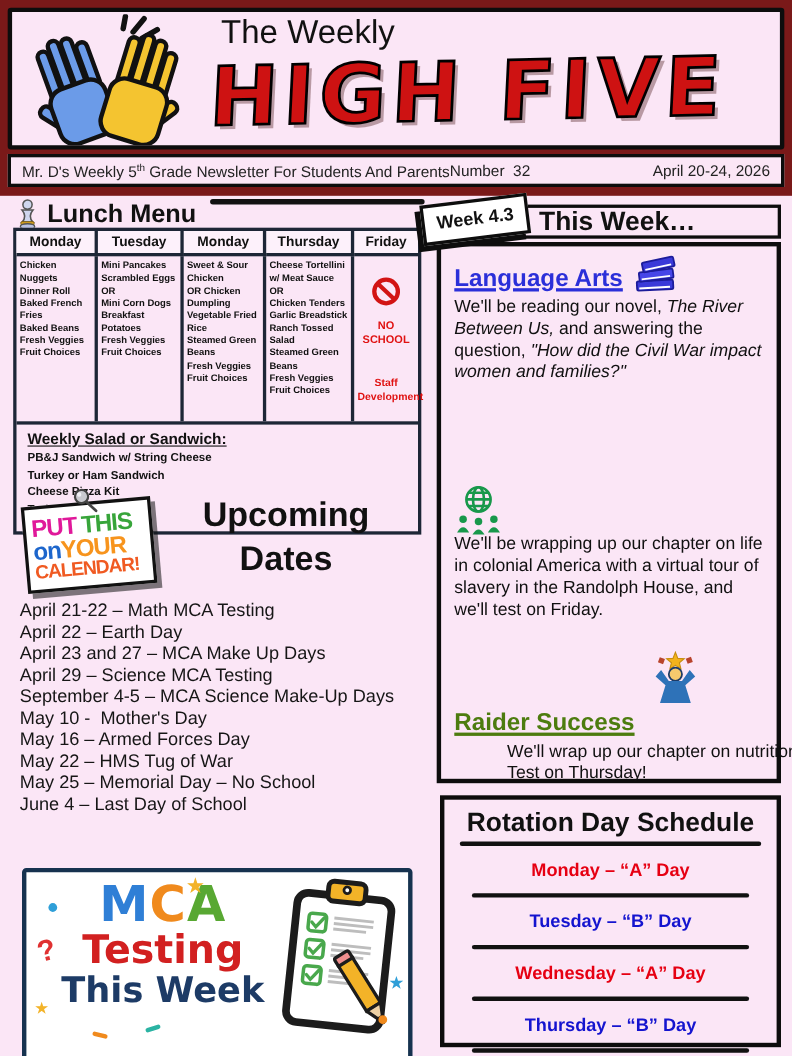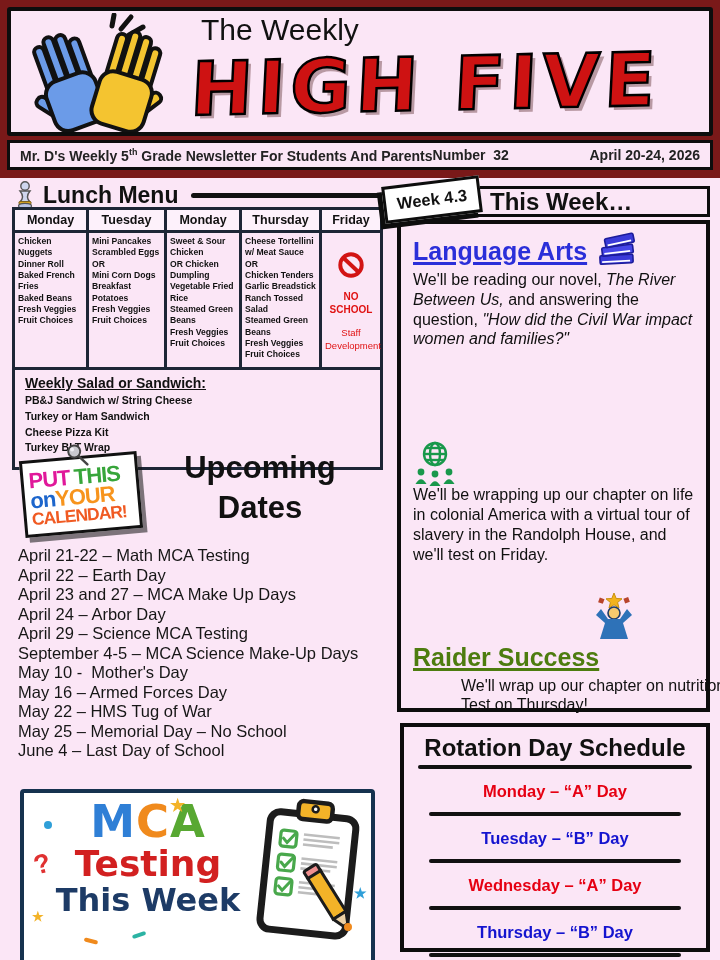--- a/index.html
+++ b/index.html
@@ -12,41 +12,41 @@
   .hdr-box{position:relative;height:129px;background:#fbe6f6;border:4px solid #0d0d0d;
            border-radius:3px;box-sizing:border-box;overflow:hidden;}
   .kicker{position:absolute;left:190px;top:2px;font-size:30px;color:#111;}
   .big-title{position:absolute;left:180px;top:30px;font-size:74px;font-weight:800;
              font-family:"DejaVu Sans",sans-serif;color:#ce1212;letter-spacing:5px;
              -webkit-text-stroke:2.5px #000;transform:skewX(-4deg) rotate(-1.2deg);
              text-shadow:4px 4px 0 rgba(60,10,10,.35);white-space:pre;}
   .hands{position:absolute;left:14px;top:2px;}
   .info-bar{margin-top:4px;height:30px;background:#fbe6f6;border:3px solid #0d0d0d;
             box-sizing:border-box;display:flex;align-items:center;font-size:14px;color:#222;
-            padding:0 10px;font-weight:bold;}
+            padding:0 10px;}
   .info-left{flex:1;white-space:pre;}
   .info-left sup{font-size:9px;}
   .info-num{width:190px;white-space:pre;}
   .info-date{width:140px;text-align:right;white-space:pre;}
 
   
-  .lunch-head{position:absolute;left:14px;top:181px;width:372px;display:flex;align-items:center;gap:7px;}
+  .lunch-head{position:absolute;left:14px;top:181px;width:372px;display:flex;gap:7px;}
   .lunch-title{font-size:23px;font-weight:bold;}
   .lunch-line{flex:1;height:5px;background:#111;border-radius:3px;margin-left:6px;}
   .lunch-wrap{position:absolute;left:12px;top:207px;width:371px;background:#fbe6f6;
               border:3px solid #1d2636;box-sizing:border-box;}
   .lunch-wrap table{border-collapse:collapse;width:100%;table-layout:fixed;}
   .lunch-wrap th{border-right:3px solid #1d2636;border-bottom:3px solid #1d2636;
                  font-size:12.5px;padding:3px 0;background:#fdf1fb;}
   .lunch-wrap th:last-child,.lunch-wrap td:last-child{border-right:none;}
   .lunch-wrap td{border-right:3px solid #1d2636;vertical-align:top;font-size:8.6px;font-weight:bold;
                  padding:3px 3px;line-height:1.32;white-space:pre-line;height:128px;}
   .fri-cell{text-align:center;}
   .no-school{color:#e01212;font-size:10px;font-weight:bold;margin-top:7px;}
-  .staff-dev{color:#e01212;font-size:9.5px;font-weight:normal;margin-top:0;}
+  .staff-dev{color:#e01212;font-size:9.5px;font-weight:bold;margin-top:16px;}
   .salad{border-top:3px solid #1d2636;padding:5px 10px 11px;}
   .salad-title{font-size:14px;font-weight:bold;text-decoration:underline;}
   .salad-items{font-size:10.5px;font-weight:bold;white-space:pre-line;line-height:1.5;margin-top:2px;}
 
   
   .cal-note{position:absolute;left:22px;top:456px;width:118px;background:#fff;border:3px solid #111;
             transform:rotate(-5deg);box-shadow:4px 5px 0 rgba(20,20,20,.55);padding:8px 5px 6px;
             box-sizing:border-box;line-height:.92;text-align:left;font-family:"Liberation Sans",sans-serif;}
   .cal-note .w{font-weight:800;font-size:22px;letter-spacing:-1px;}
   .w-put{color:#e0189a;}  .w-this{color:#37a53a;}
@@ -75,21 +75,21 @@
   
   .badge{position:absolute;left:383px;top:181px;width:92px;height:31px;background:#fff;
          border:3px solid #0d0d0d;transform:rotate(-7deg);box-shadow:-5px 5px 0 #0d0d0d;
          display:flex;align-items:center;justify-content:center;font-weight:bold;font-size:16.5px;z-index:5;}
   .tw-bar{position:absolute;left:397px;top:186px;width:313px;height:31px;border:3px solid #0d0d0d;
           background:#fbe6f6;box-sizing:border-box;display:flex;align-items:center;
           padding-left:90px;font-size:24px;font-weight:bold;}
   .tw-box{position:absolute;left:397px;top:220px;width:313px;height:492px;border:4px solid #0d0d0d;
           background:#fbe6f6;box-sizing:border-box;padding:8px 12px;}
   .sec-head-row{display:flex;align-items:flex-end;gap:10px;}
-  .sec-head{font-size:25px;font-weight:bold;text-decoration:underline;text-decoration-thickness:2.5px;}
+  .sec-head{font-size:22px;font-weight:bold;text-decoration:underline;text-decoration-thickness:2.5px;}
   .la-head{color:#2b2fd9;}
   .ss-head{color:#17944a;}
   .rs-head{color:#4d7c0f;}
   .sec-para{font-size:16px;line-height:1.24;margin-top:4px;color:#101010;width:287px;}
   .ital{font-style:italic;}
   .ss-block{margin-top:86px;}
   .ss-icon{transform:translateY(6px);}
   .rs-block{margin-top:26px;}
   .rs-icon-wrap{margin-left:178px;}
   .rs-para{white-space:pre-line;margin-left:48px;}
@@ -234,21 +234,20 @@
 
   <div class="up-title">
     <div>Upcoming</div>
     <div>Dates</div>
   </div>
 
   <div class="dates">
     <div class="date-item">April 21-22 – Math MCA Testing</div>
     <div class="date-item">April 22 – Earth Day</div>
     <div class="date-item">April 23 and 27 – MCA Make Up Days</div>
-    <div class="date-item">April 24 – Arbor Day</div>
     <div class="date-item">April 29 – Science MCA Testing</div>
     <div class="date-item">September 4-5 – MCA Science Make-Up Days</div>
     <div class="date-item">May 10 -  Mother's Day</div>
     <div class="date-item">May 16 – Armed Forces Day</div>
     <div class="date-item">May 22 – HMS Tug of War</div>
     <div class="date-item">May 25 – Memorial Day – No School</div>
     <div class="date-item">June 4 – Last Day of School</div>
   </div>
 
   <div class="mca-box">

